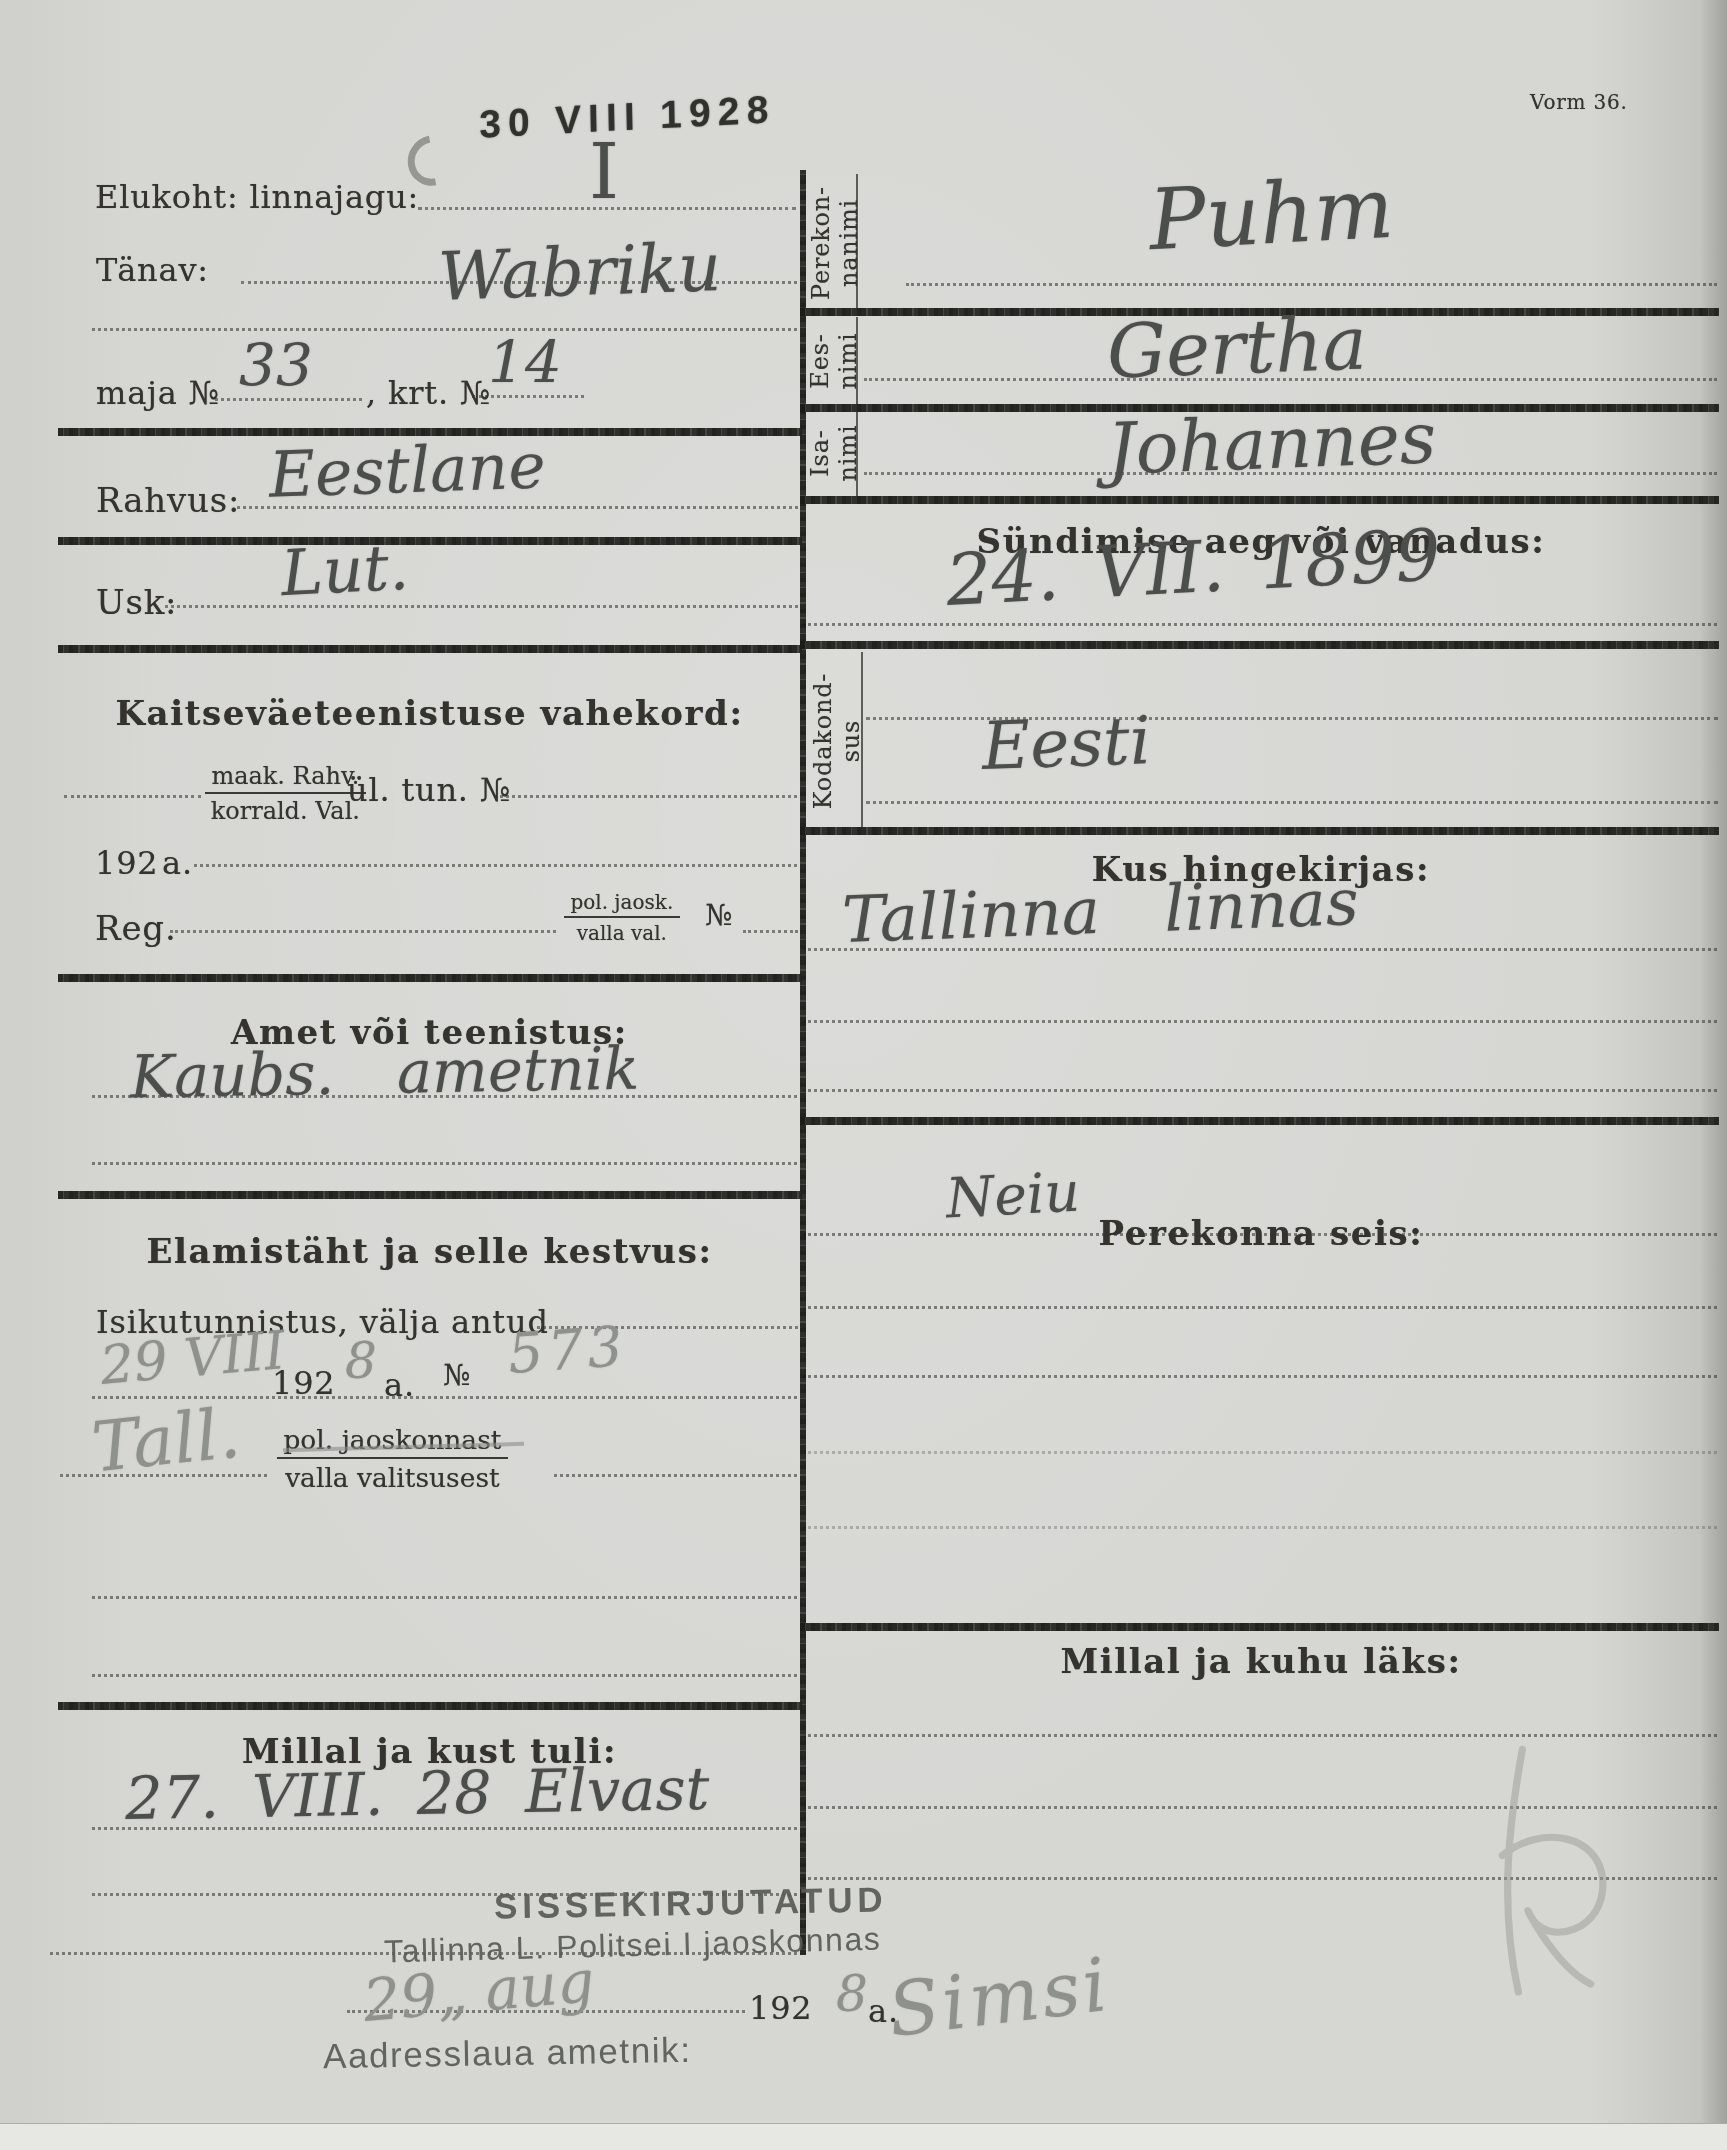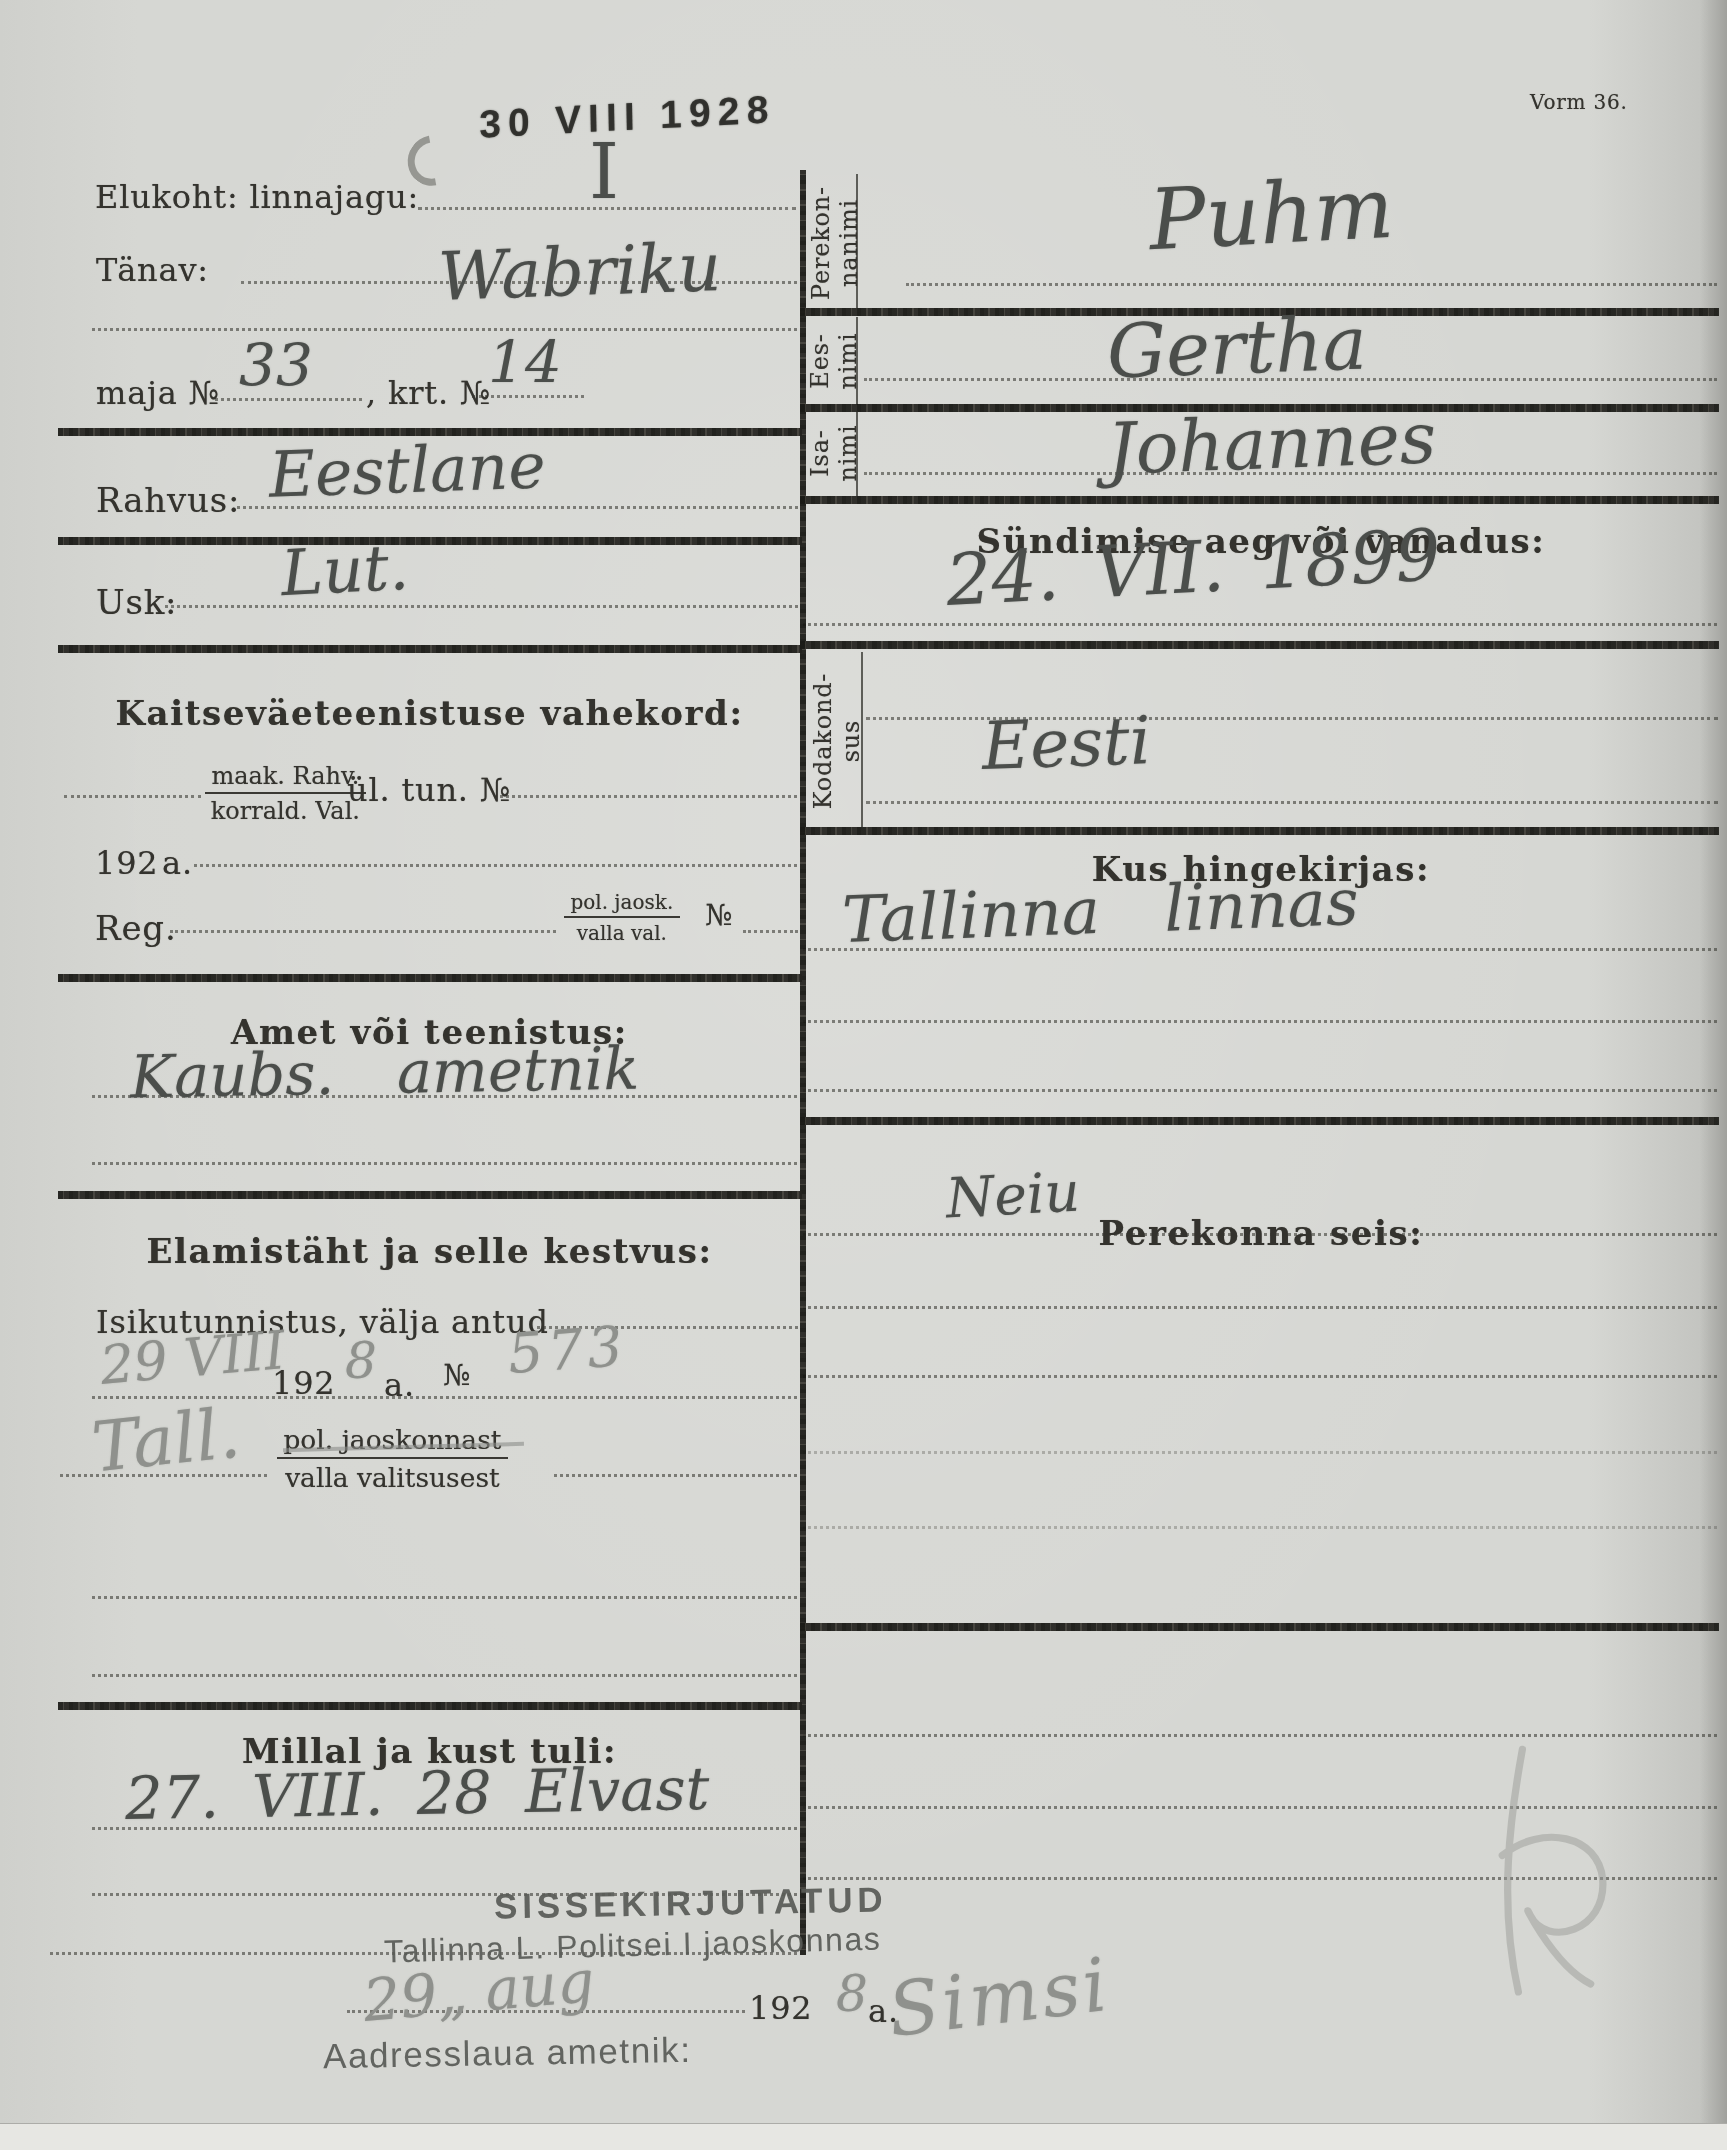--- a/index.html
+++ b/index.html
@@ -207,20 +207,21 @@
 
   <div class="lbl title center-right" style="top:1213px;">Perekonna seis:</div>
   <div class="hand" style="left:946px;top:1163px;font-size:55px;transform:rotate(-3deg);">Neiu</div>
   <div class="dots" style="left:803px;top:1233px;width:914px;"></div>
   <div class="dots" style="left:803px;top:1306px;width:914px;"></div>
   <div class="dots" style="left:803px;top:1375px;width:914px;"></div>
   <div class="dots faint" style="left:803px;top:1451px;width:914px;"></div>
   <div class="dots faint" style="left:803px;top:1526px;width:914px;"></div>
   <div class="bar" style="left:800px;top:1623px;width:919px;"></div>
 
+  <div class="lbl title center-right" style="top:1641px;">Millal ja kuhu läks:</div>
   <div class="dots" style="left:803px;top:1734px;width:914px;"></div>
   <div class="dots" style="left:803px;top:1806px;width:914px;"></div>
   <div class="dots" style="left:803px;top:1877px;width:914px;"></div>
   <svg style="position:absolute;left:1454px;top:1743px;z-index:6;" width="193" height="265" viewBox="0 0 240 330">
     <path d="M85,8 C70,90 55,200 80,310 M60,140 C110,100 180,115 185,170 C190,235 115,255 95,215 C80,185 120,275 170,300" fill="none" stroke="#9a9c98" stroke-width="9" stroke-linecap="round" opacity="0.5"></path>
   </svg>
 
   <div class="edge-right"></div>
   <div class="edge-bottom"></div>
 </div>

